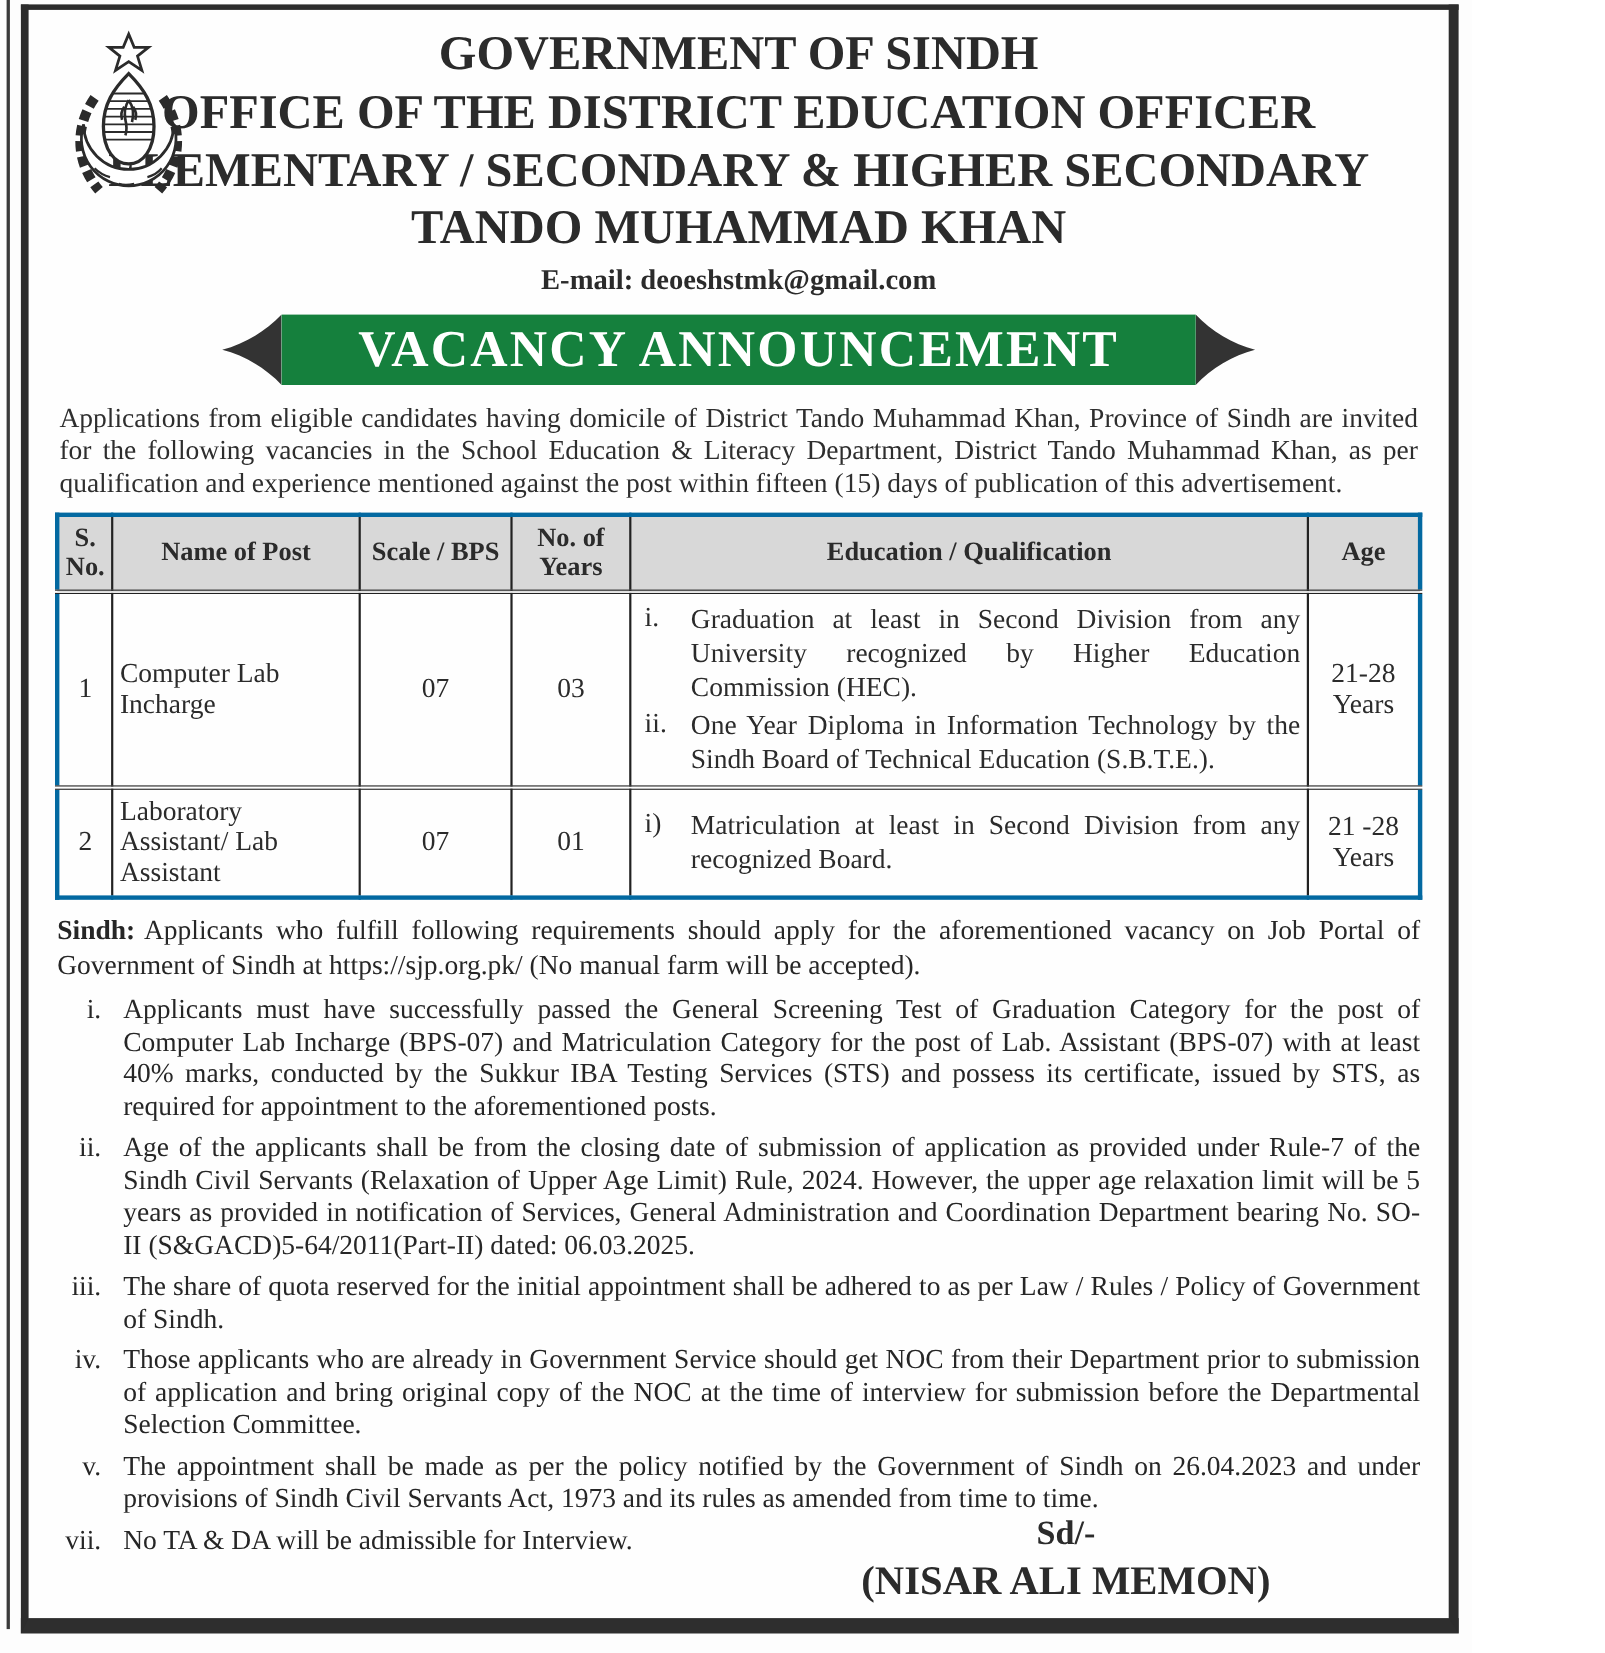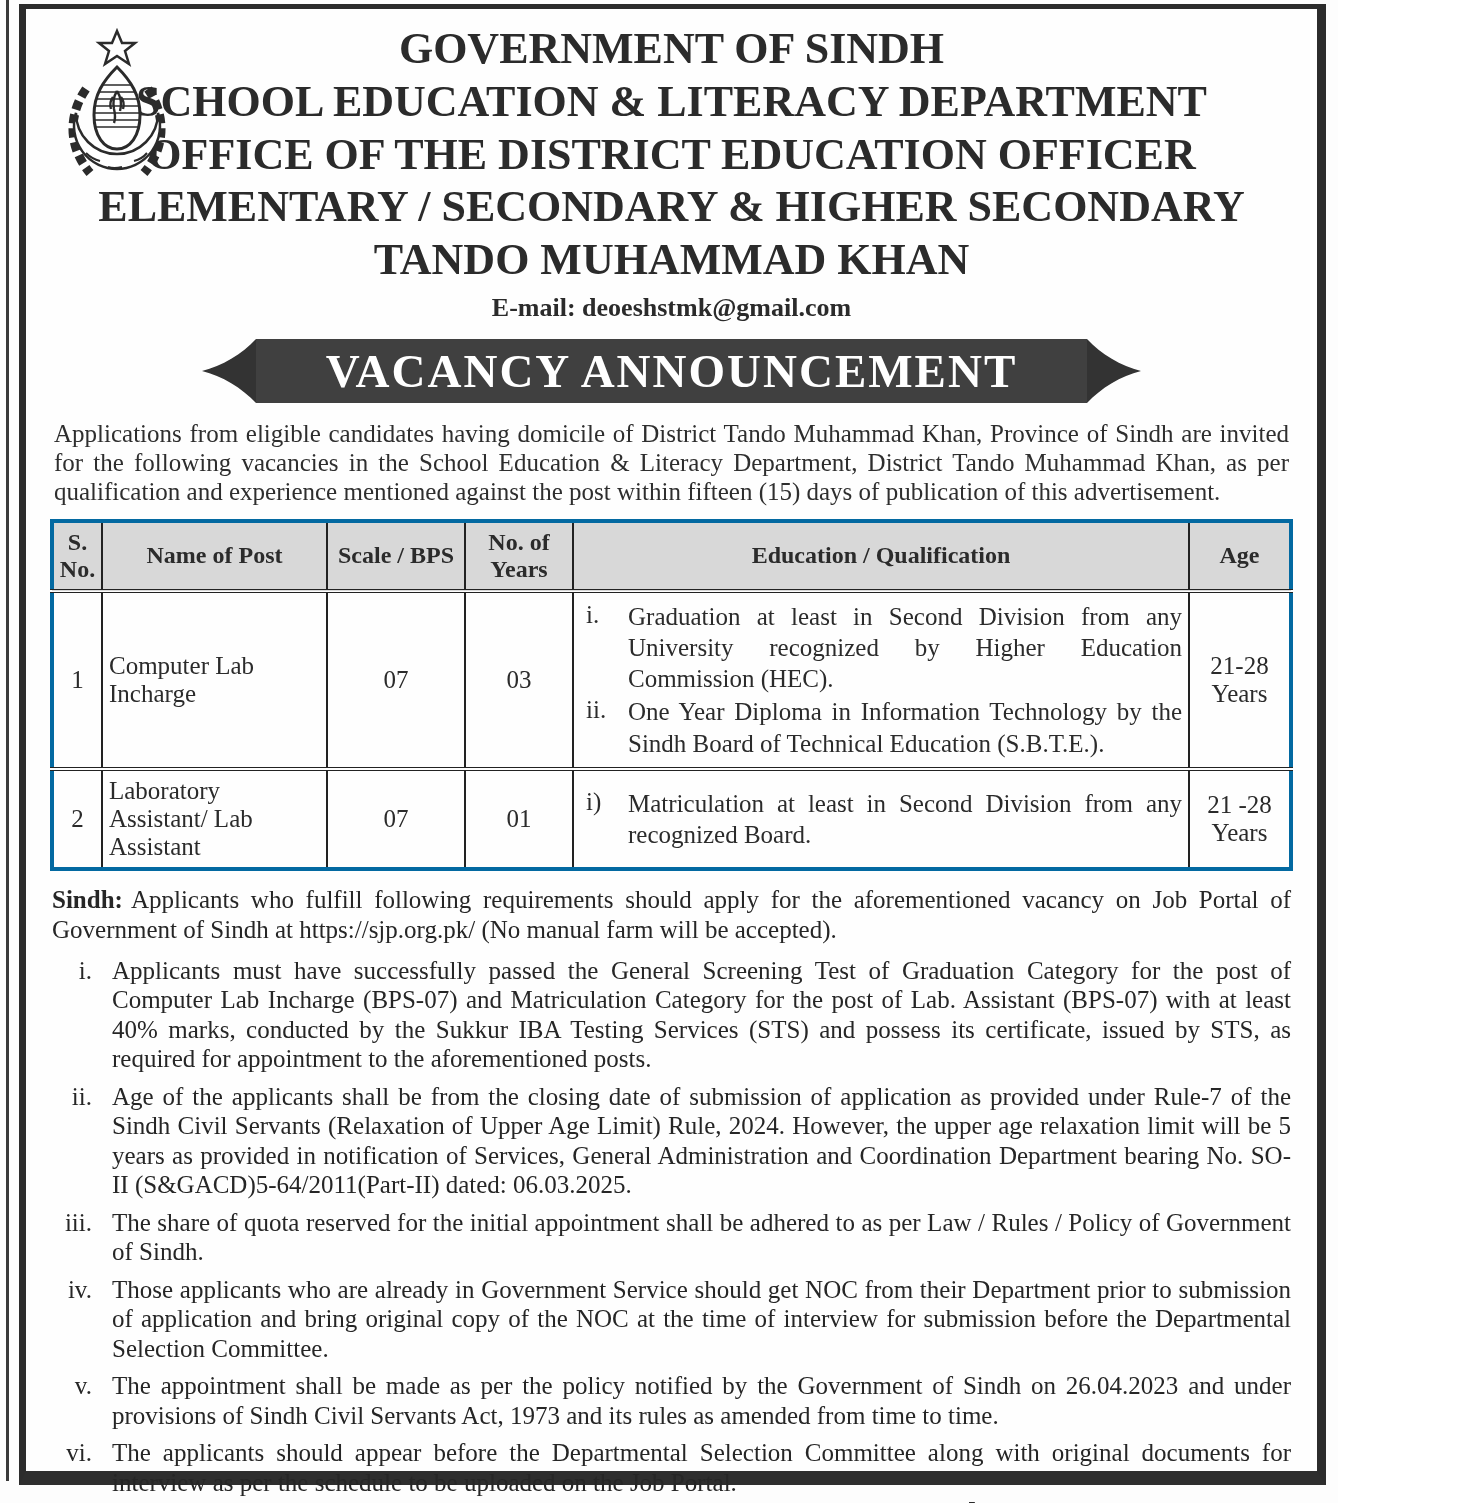--- a/index.html
+++ b/index.html
@@ -33,21 +33,21 @@
   .org-line {
     font-weight: bold; font-size: 44px; line-height: 1.2;
     letter-spacing: 0px; color: #2b2b2b; white-space: nowrap;
   }
   .email-line { font-weight: bold; font-size: 26px; margin-top: 6px; color: #2b2b2b; }
 
   
   .banner { display: flex; align-items: stretch; justify-content: center; height: 64px; margin: 16px 150px 16px 150px; }
   .banner-cap { flex: 0 0 56px; height: 64px; }
   .banner-bar {
-    flex: 1 1 auto; background: #404040; color: #ffffff;
+    flex: 1 1 auto; background: #15803d; color: #ffffff;
     font-weight: bold; font-size: 47px; letter-spacing: 2px;
     text-align: center; line-height: 64px; white-space: nowrap;
   }
 
   
   .intro {
     font-size: 25px; line-height: 1.17; text-align: justify;
     margin: 2px 4px 12px 4px; color: #2e2e2e;
   }
 
@@ -114,21 +114,20 @@
             <line x1="36" y1="79" x2="86" y2="79"></line>
           <line x1="36" y1="86" x2="86" y2="86"></line>
             <line x1="36" y1="93" x2="86" y2="93"></line>
           <line x1="36" y1="100" x2="86" y2="100"></line>
         </g>
 
         <path d="M61,64 q-5,8 -3,18 q2,8 0,14 M61,64 q6,9 3,20 M57,70 q-4,5 -2,12 M65,70 q4,5 2,12" stroke="#2b2b2b" stroke-width="2.4" fill="none"></path>
       </svg>
       <div id="org-lines">
           <div class="org-line">GOVERNMENT OF SINDH</div>
-          <div class="org-line">SCHOOL EDUCATION &amp; LITERACY DEPARTMENT</div>
           <div class="org-line">OFFICE OF THE DISTRICT EDUCATION OFFICER</div>
           <div class="org-line">ELEMENTARY / SECONDARY &amp; HIGHER SECONDARY</div>
           <div class="org-line">TANDO MUHAMMAD KHAN</div>
         </div>
       <div class="email-line">E-mail: deoeshstmk@gmail.com</div>
     </div>
 
     <div class="banner">
       <svg class="banner-cap" viewBox="0 0 56 64" preserveAspectRatio="none">
         <path d="M56 0 L56 64 C42 49 22 37 2 32 C22 27 42 15 56 0 Z" fill="#333333"></path>
@@ -203,24 +202,20 @@
         </div>
         <div class="cond-row">
           <div class="cond-marker">iv.</div>
           <div class="cond-text">Those applicants who are already in Government Service should get NOC from their Department prior to submission of application and bring original copy of the NOC at the time of interview for submission before the Departmental Selection Committee.</div>
         </div>
         <div class="cond-row">
           <div class="cond-marker">v.</div>
           <div class="cond-text">The appointment shall be made as per the policy notified by the Government of Sindh on 26.04.2023 and under provisions of Sindh Civil Servants Act, 1973 and its rules as amended from time to time.</div>
         </div>
         <div class="cond-row">
-          <div class="cond-marker">vi.</div>
-          <div class="cond-text">The applicants should appear before the Departmental Selection Committee along with original documents for interview as per the schedule to be uploaded on the Job Portal.</div>
-        </div>
-        <div class="cond-row">
           <div class="cond-marker">vii.</div>
           <div class="cond-text">No TA &amp; DA will be admissible for Interview.</div>
         </div>
       </div>
 
     <div class="bottom">
       <div class="signature">
         <div class="sig-sd">Sd/-</div>
         <div class="sig-name">(NISAR ALI MEMON)</div>
 

